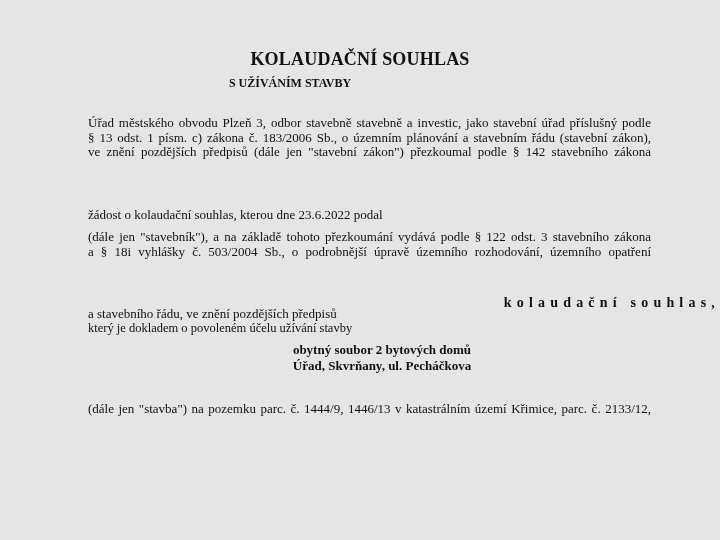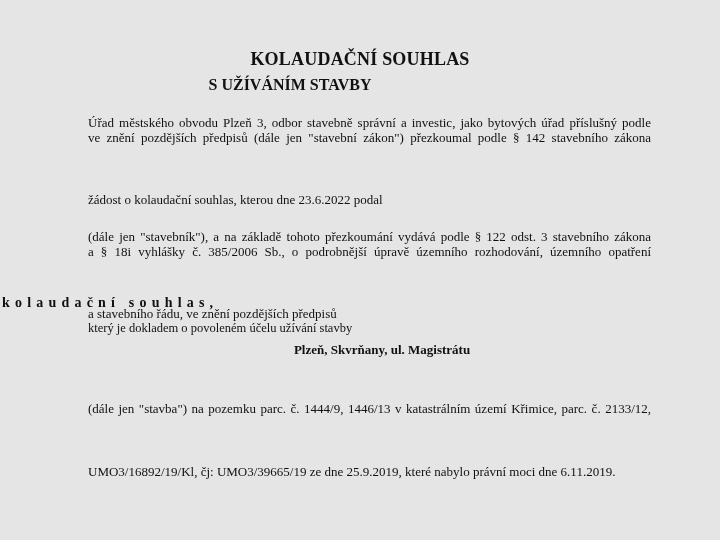--- a/index.html
+++ b/index.html
@@ -30,21 +30,21 @@
     font-weight: bold;
     font-size: 18px;
     letter-spacing: 0.2px;
   }
   .subtitle {
     position: absolute;
     left: 0; width: 580px;
     top: 76px;
     text-align: center;
     font-weight: bold;
-    font-size: 16px;
+    font-size: 12px;
   }
   .para {
     position: absolute;
     left: 88px;
     width: 563px;
     font-size: 13px;
     line-height: 14.6px;
     text-align: justify;
   }
   .para .ln {
@@ -63,21 +63,21 @@
     top: 192px;
     font-size: 13px;
     line-height: 15px;
     font-weight: bold;
   }
   .applicant .ln { display: block; white-space: nowrap; }
   .spaced-heading {
     position: absolute;
     left: 0; width: 720px;
     top: 295px;
-    text-align: left;
+    text-align: right;
     font-weight: bold;
     font-size: 14px;
     letter-spacing: 5.2px;
     padding-left: 2px;
     box-sizing: border-box;
   }
   .single-line {
     position: absolute;
     left: 88px;
     font-size: 12.5px;
@@ -98,39 +98,40 @@
 </style>
 </head>
 <body>
 
 <div class="page">
 
   <div class="title">KOLAUDAČNÍ SOUHLAS</div>
   <div class="subtitle">S UŽÍVÁNÍM STAVBY</div>
 
   <div class="para" style="top:116px;">
-    <span class="ln">Úřad městského obvodu Plzeň 3, odbor stavebně správní a investic, jako bytových úřad příslušný podle</span>
+    <span class="ln">Úřad městského obvodu Plzeň 3, odbor stavebně stavebně a investic, jako stavební úřad příslušný podle</span>
+    <span class="ln">§ 13 odst. 1 písm. c) zákona č. 183/2006 Sb., o územním plánování a stavebním řádu (stavební zákon),</span>
     <span class="ln">ve znění pozdějších předpisů (dále jen "stavební zákon") přezkoumal podle § 142 stavebního zákona</span>
     <span class="ln last">žádost o kolaudační souhlas, kterou dne 23.6.2022 podal</span>
   </div>
 
 
   <div class="para" style="top:230px;">
     <span class="ln">(dále jen "stavebník"), a na základě tohoto přezkoumání vydává podle § 122 odst. 3 stavebního zákona</span>
-    <span class="ln">a § 18i vyhlášky č. 385/2006 Sb., o podrobnější úpravě územního rozhodování, územního opatření</span>
+    <span class="ln">a § 18i vyhlášky č. 503/2004 Sb., o podrobnější úpravě územního rozhodování, územního opatření</span>
     <span class="ln last">a stavebního řádu, ve znění pozdějších předpisů</span>
   </div>
 
   <div class="spaced-heading">kolaudační souhlas,</div>
 
   <div class="single-line" style="top:321px;">který je dokladem o povoleném účelu užívání stavby</div>
 
   <div class="building">
-    <span class="ln">Plzeň, Skvrňany, ul. Magistrátu</span>
+    <span class="ln">obytný soubor 2 bytových domů</span>
+    <span class="ln">Úřad, Skvrňany, ul. Pecháčkova</span>
   </div>
 
   <div class="para" style="top:402px;">
     <span class="ln">(dále jen "stavba") na pozemku parc. č. 1444/9, 1446/13 v katastrálním území Křimice, parc. č. 2133/12,</span>
-    <span class="ln last">UMO3/16892/19/Kl, čj: UMO3/39665/19 ze dne 25.9.2019, které nabylo právní moci dne 6.11.2019.</span>
   </div>
 
 
 </div>
 
 </body></html>

